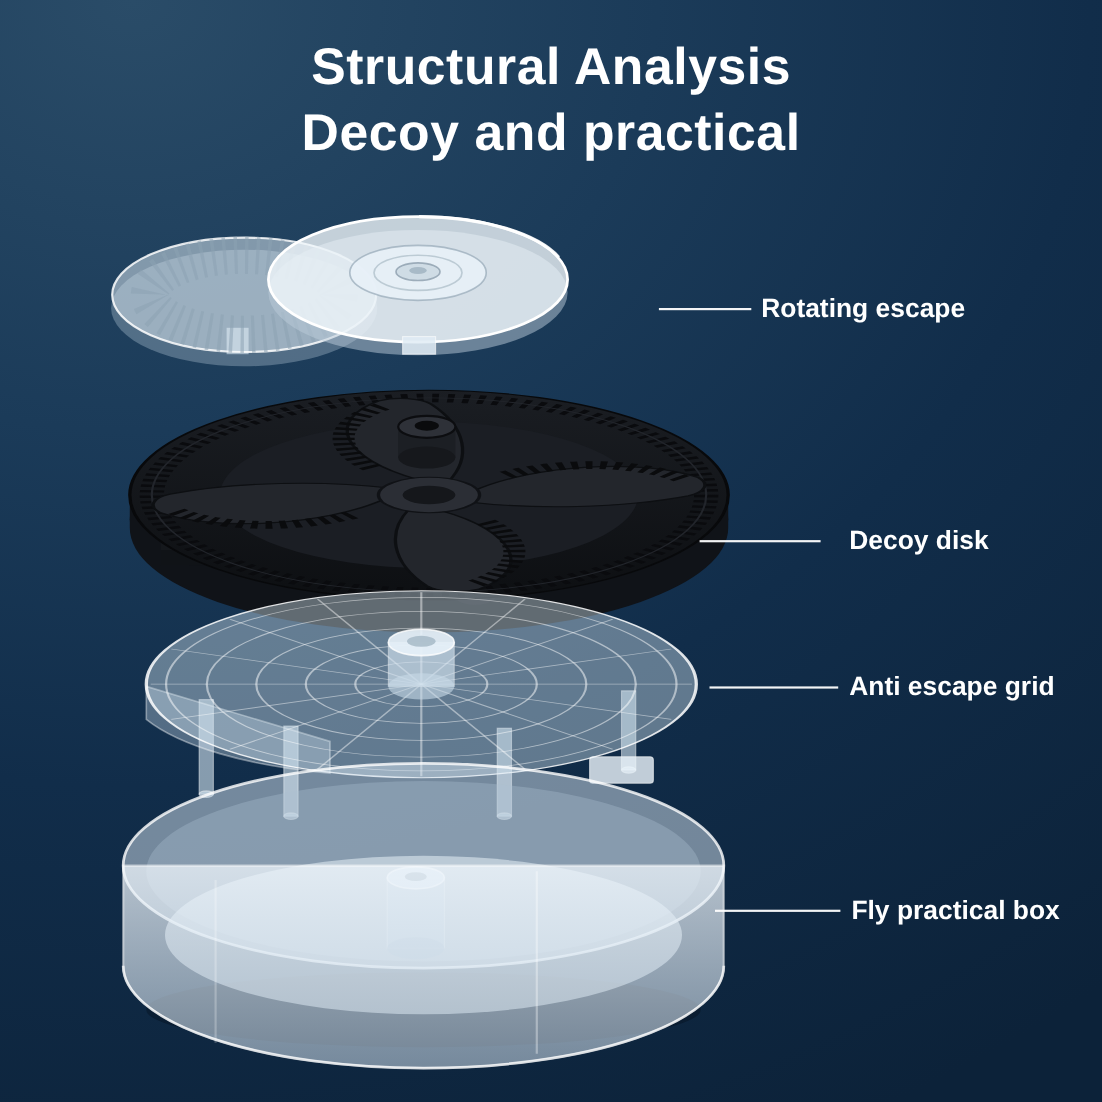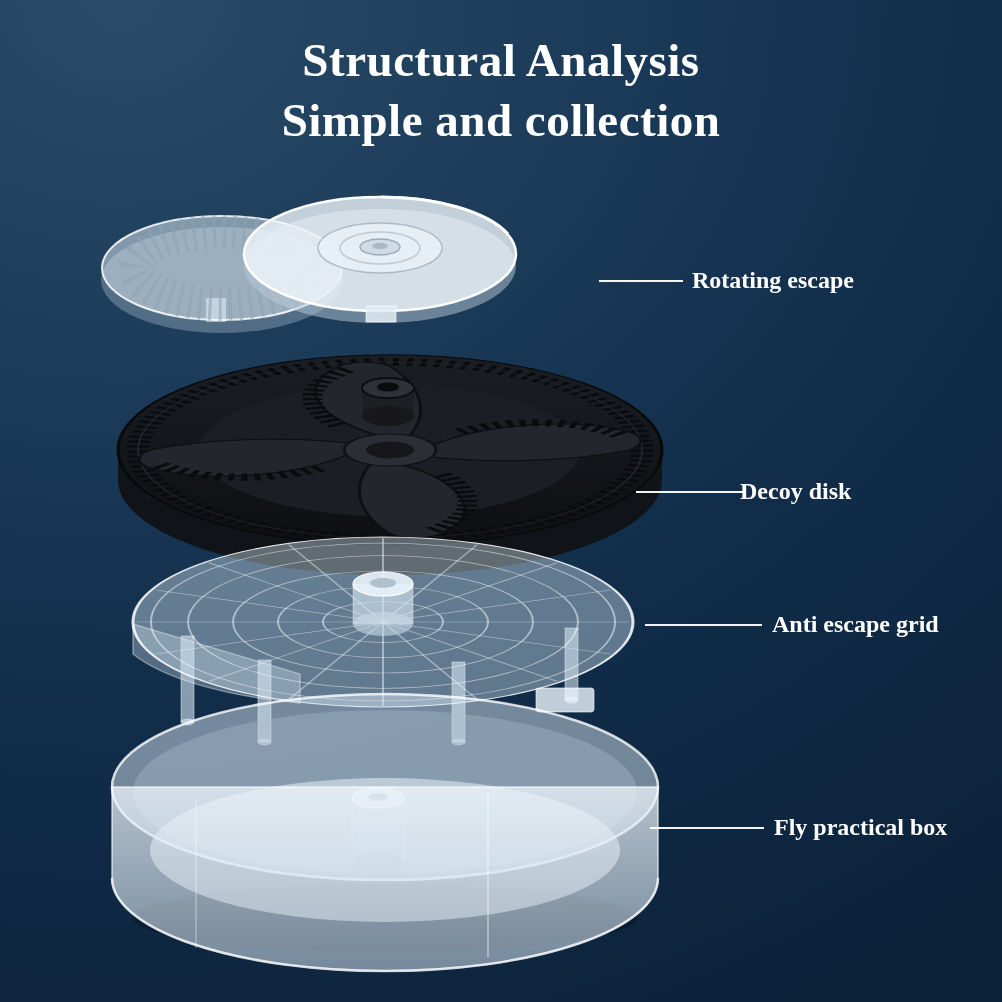--- a/index.html
+++ b/index.html
@@ -1,43 +1,43 @@
 <!DOCTYPE html>
 <html><head>
 <meta charset="utf-8">
 <style>
   * { margin:0; padding:0; box-sizing:border-box; }
   html,body { width:1002px; height:1002px; overflow:hidden; }
   .stage {
     position:relative; width:1002px; height:1002px; overflow:hidden;
     background: radial-gradient(140% 115% at 12% 0%, #2a4c68 0%, #1b3b59 34%, #112d4a 62%, #0c2239 100%);
-    font-family:Liberation Serif, serif; color:#ffffff;
+    font-family:Liberation Sans, sans-serif; color:#ffffff;
   }
   .title { position:absolute; top:30px; left:0; width:100%; text-align:center; font-weight:700; }
   .title .l1, .title .l2 { font-size:47px; line-height:60px; letter-spacing:0.5px; }
   .illustration { position:absolute; left:0; top:0; width:1002px; height:1002px; }
   .callout-line { position:absolute; height:2px; background:rgba(255,255,255,0.95); }
   .callout-label { position:absolute; font-size:24px; font-weight:600; line-height:27px; white-space:nowrap; }
   .co1-line { left:599px; top:280px; width:84px; }
   .co1-label { left:692px; top:267px; }
   .co2-line { left:636px; top:491px; width:110px; }
-  .co2-label { left:740px; top:478px; }
+  .co2-label { left:772px; top:478px; }
   .co3-line { left:645px; top:624px; width:117px; }
   .co3-label { left:772px; top:611px;text-align:right; }
   .co4-line { left:650px; top:827px; width:114px; }
   .co4-label { left:774px; top:814px; }
 </style>
 </head>
 <body>
 
 <div class="stage">
 
   <div class="title">
     <div class="l1">Structural Analysis</div>
-    <div class="l2">Simple and collection</div>
+    <div class="l2">Decoy and practical</div>
   </div>
 
   <svg class="illustration" viewBox="0 0 1002 1002">
     <defs>
       <linearGradient id="gDark" x1="0" y1="-1" x2="0" y2="1">
         <stop offset="0" stop-color="#2c3037"></stop>
         <stop offset="0.55" stop-color="#191c21"></stop>
         <stop offset="1" stop-color="#0d0f12"></stop>
       </linearGradient>
       <linearGradient id="gBox" x1="0" y1="0" x2="0" y2="1">

